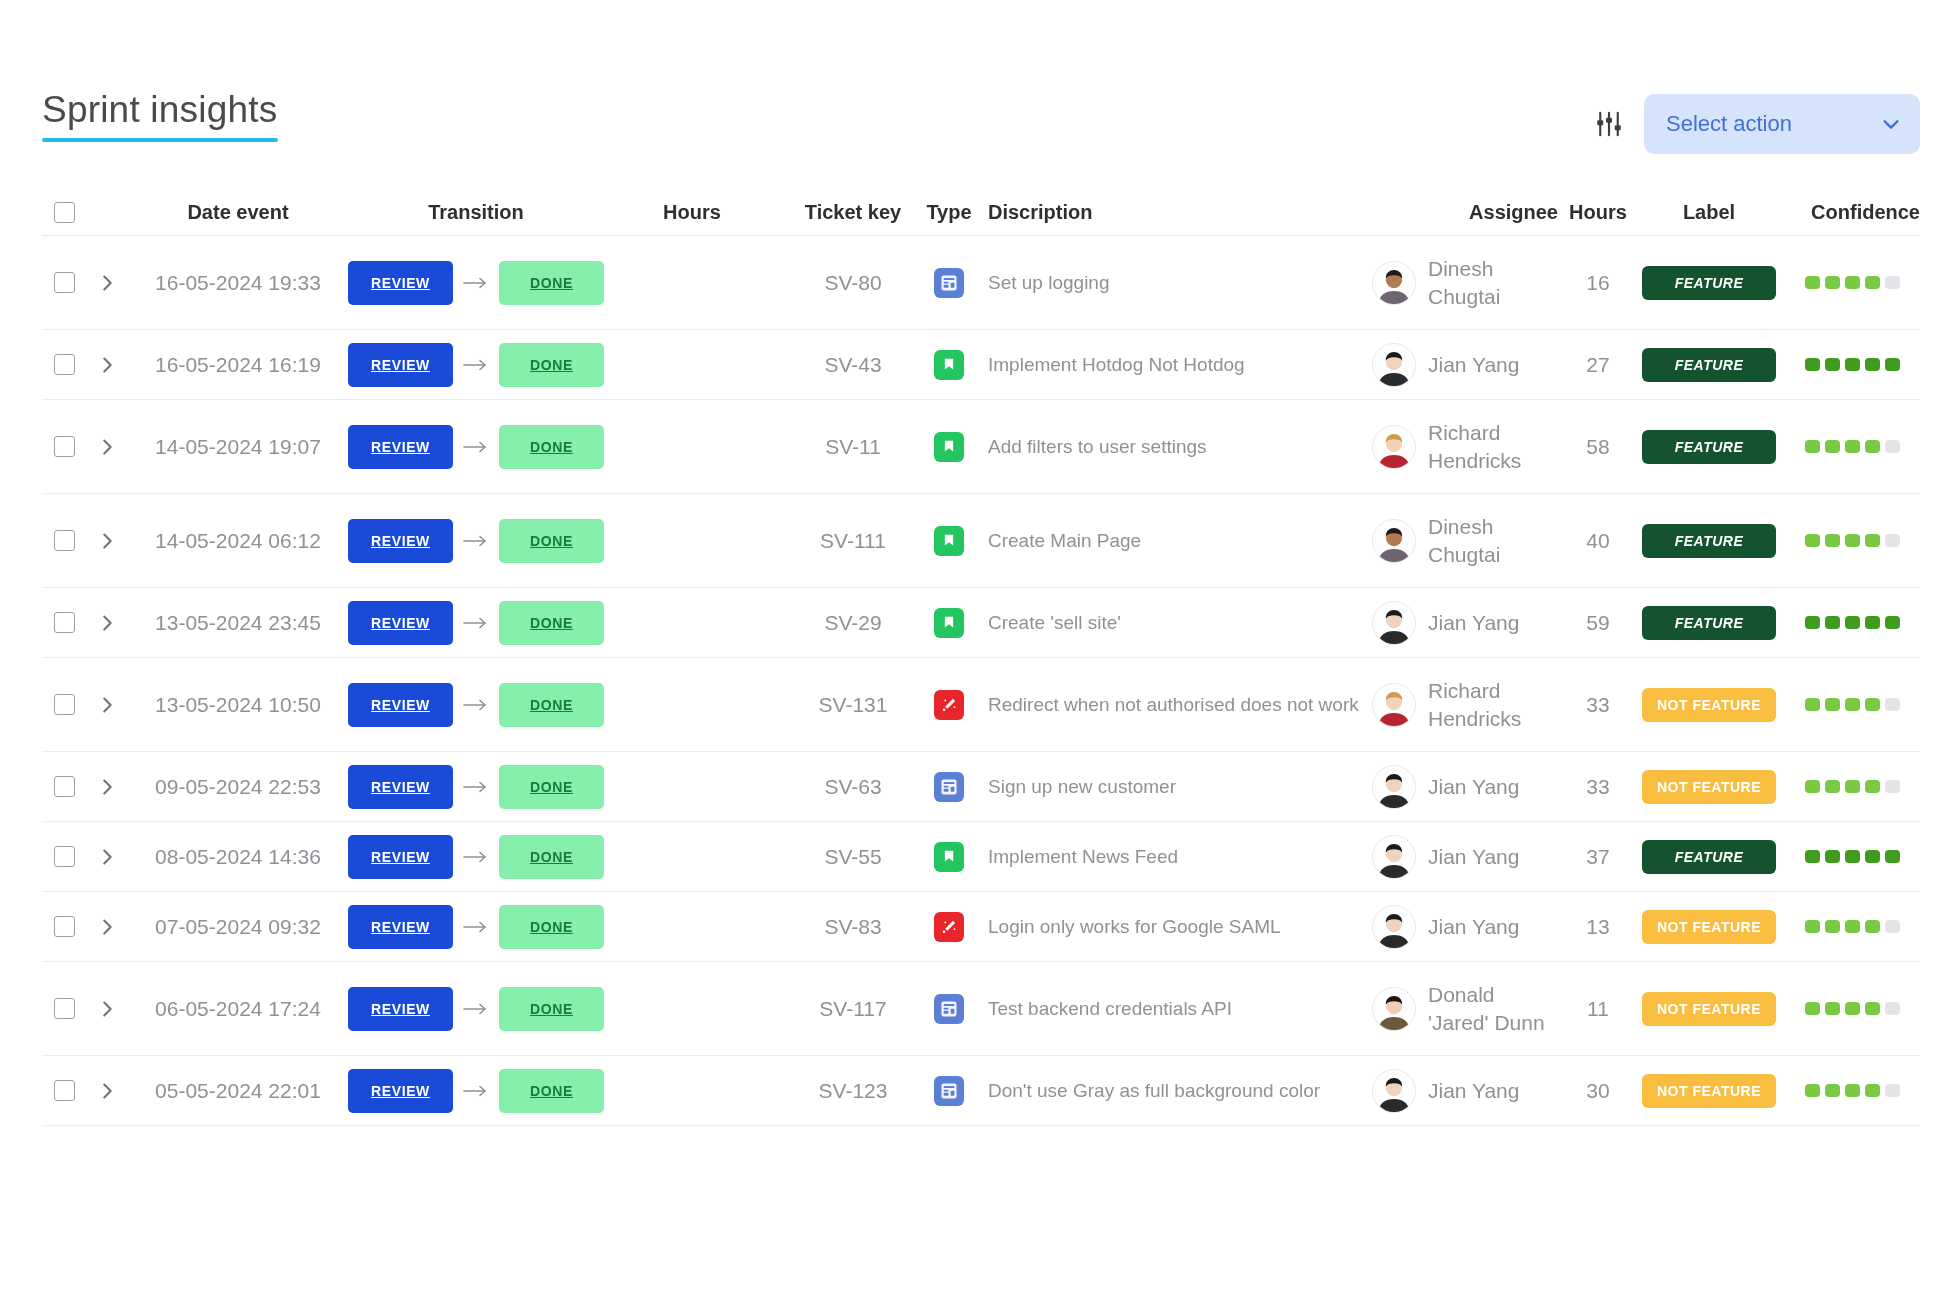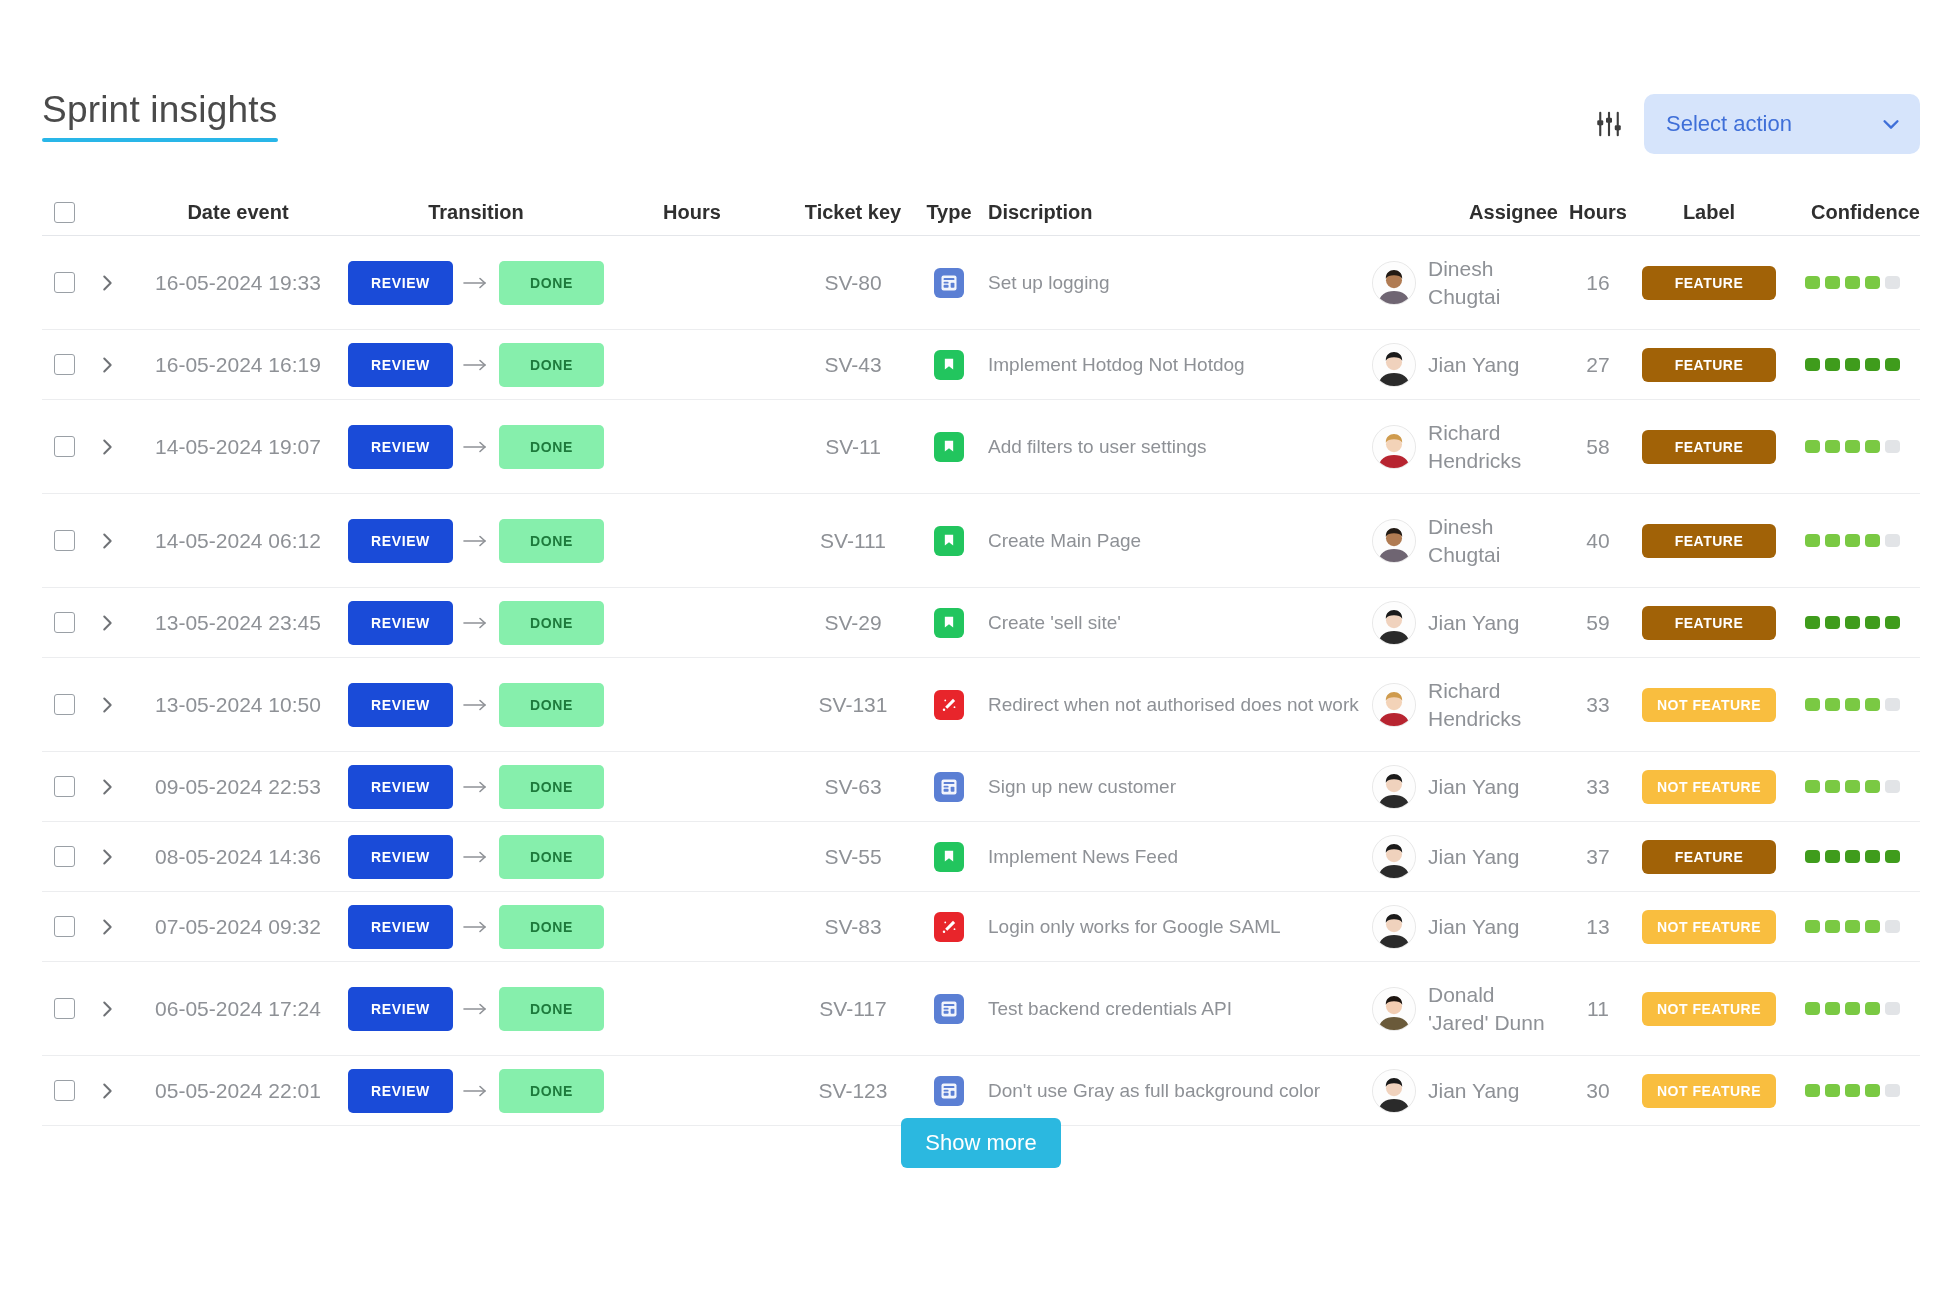--- a/index.html
+++ b/index.html
@@ -89,20 +89,21 @@
     border-radius: 3px; background: #fff; cursor: pointer; display:block;
   }
   
   .exp { width: 22px; height: 22px; display:block; cursor:pointer; }
 
   
   .pill {
     height: 44px; border-radius: 5px; display: flex; align-items: center;
     justify-content: center; font-size: 14px; font-weight: 700;
     letter-spacing: .6px;
+    text-decoration: underline;
   }
   .pill-from { width: 118px; background: #1a4bd8; color: #ffffff; }
   .pill-to   { width: 118px; background: #86efac; color: #1d7a3c; }
   .arrow { width: 26px; height: 14px; display:block; }
 
   
   .tico { width: 30px; height: 30px; border-radius: 6px; display:flex; align-items:center; justify-content:center; }
   .tico svg { display:block; }
   .tico-task  { background: #5b7fd4; }
   .tico-story { background: #22c55e; }
@@ -115,21 +116,21 @@
     background: #fafafa;
   }
   .avatar svg { display:block; width:100%; height:100%; }
 
   
   .badge {
     height: 34px; min-width: 134px; border-radius: 6px;
     display:flex; align-items:center; justify-content:center;
     font-size: 14px; font-weight: 700; color: #ffffff; letter-spacing: .5px;
   }
-  .badge-feature { background: #a16207; }
+  .badge-feature { background: #14532d; font-style: italic; }
   .badge-notfeature { background: #f9be3f; }
 
   
   .conf { display:flex; gap: 5px; align-items:center; }
   .dot { width: 15px; height: 13px; border-radius: 4px; display:block; }
   .dot-on    { background: #7ac943; }
   .dot-on5   { background: #3f9c1c; }
   .dot-off   { background: #e2e4e7; }
 
   
@@ -797,17 +798,14 @@
               <span class="dot dot-on"></span>
               <span class="dot dot-on"></span>
               <span class="dot dot-on"></span>
               <span class="dot dot-off"></span>
             </span>
           </div>
         </div>
       </div>
   </div>
 
-  <div class="footer">
-    <button class="show-more">Show more</button>
-  </div>
 
 </div>
 
 </body></html>

